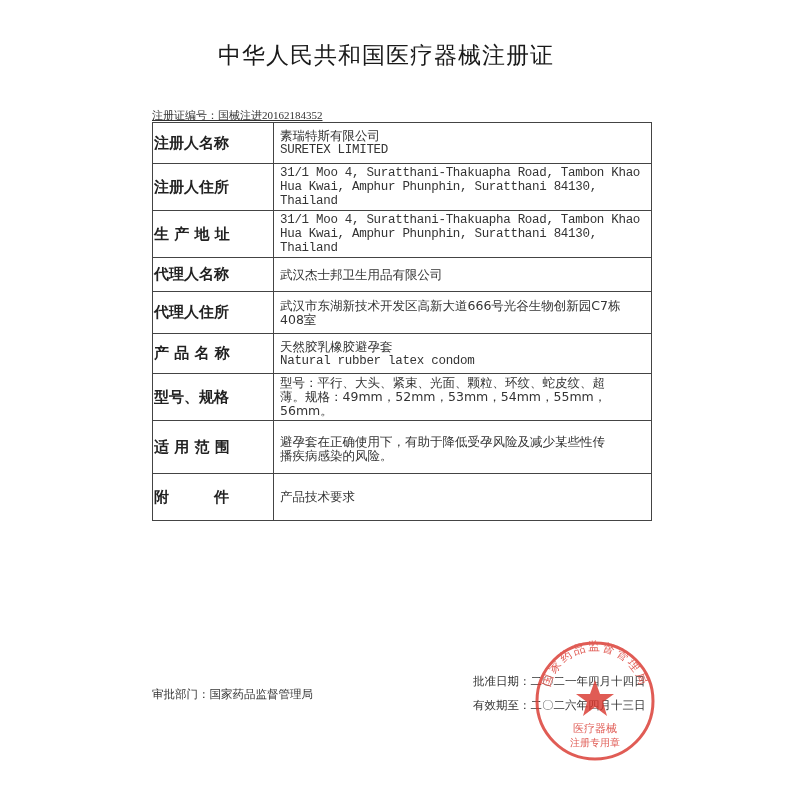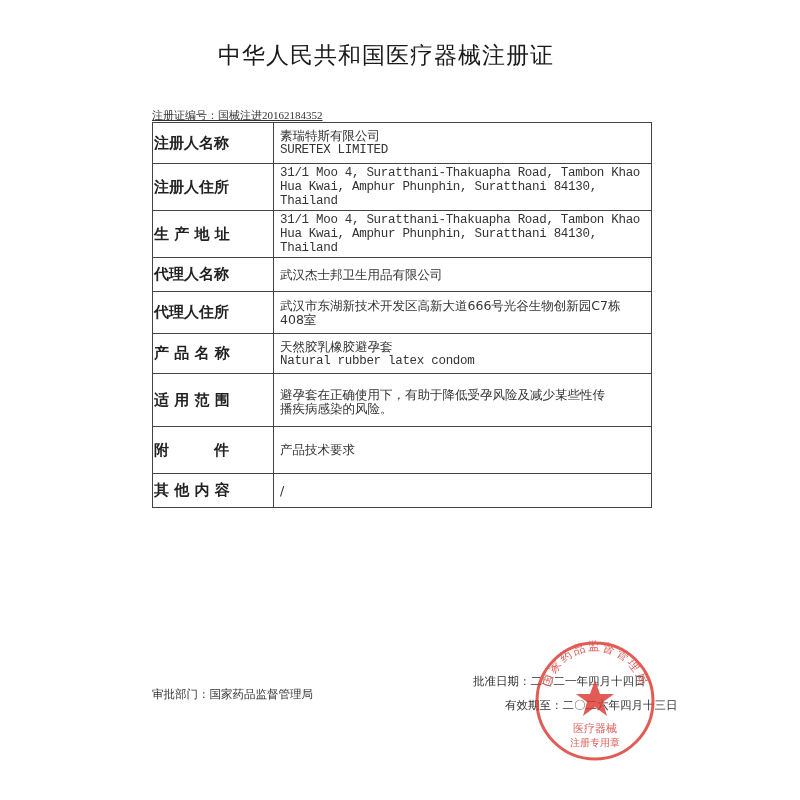--- a/index.html
+++ b/index.html
@@ -33,21 +33,21 @@
     td.top { vertical-align: top; padding-top: 6px; }
     .footer-left {
       position: absolute; left: 152px; top: 687px; font-size: 11.5px; color: #333;
       font-family: "DejaVu Sans", "Liberation Sans", sans-serif;
     }
     .footer-right {
       position: absolute; left: 473px; font-size: 11.5px; color: #333;
       font-family: Liberation Mono, monospace;
     }
     .fr1 { top: 674px; }
-    .fr2 { top: 698px; margin-left: 32px; }
+    .fr2 { top: 698px; }
     .stamp {
       position: absolute; left: 534px; top: 640px; width: 122px; height: 122px;
       opacity: 0.8; pointer-events: none;
     }
   </style>
 </head>
 <body>
 
 <div class="title">中华人民共和国医疗器械注册证</div>
 
@@ -91,37 +91,38 @@
       <div class="cn">408室</div>
     </td>
   </tr>
   <tr style="height:40px">
     <td class="lbl">产 品 名 称</td>
     <td class="val">
       <div class="cn">天然胶乳橡胶避孕套</div>
       <div class="mono">Natural rubber latex condom</div>
     </td>
   </tr>
+  <tr style="height:45px">
+    <td class="lbl">型号、规格</td>
+    <td class="val">
+      <div class="cn">型号：平行、大头、紧束、光面、颗粒、环纹、蛇皮纹、超</div>
+      <div class="cn">薄。规格：49mm，52mm，53mm，54mm，55mm，56mm。</div>
+    </td>
+  </tr>
   <tr style="height:53px">
     <td class="lbl">适 用 范 围</td>
     <td class="val top">
       <div class="cn">避孕套在正确使用下，有助于降低受孕风险及减少某些性传</div>
       <div class="cn">播疾病感染的风险。</div>
     </td>
   </tr>
   <tr style="height:47px">
     <td class="lbl">附　　　件</td>
     <td class="val">
       <div class="cn">产品技术要求</div>
-    </td>
-  </tr>
-  <tr style="height:34px">
-    <td class="lbl">其 他 内 容</td>
-    <td class="val">
-      <div class="cn">/</div>
     </td>
   </tr>
 </tbody>
   </table>
 
 <div class="footer-left">审批部门：国家药品监督管理局</div>
 
 <div class="footer-right fr1">
   <span>批准日期：</span><span>二〇二一年四月十四日</span>
 </div>

